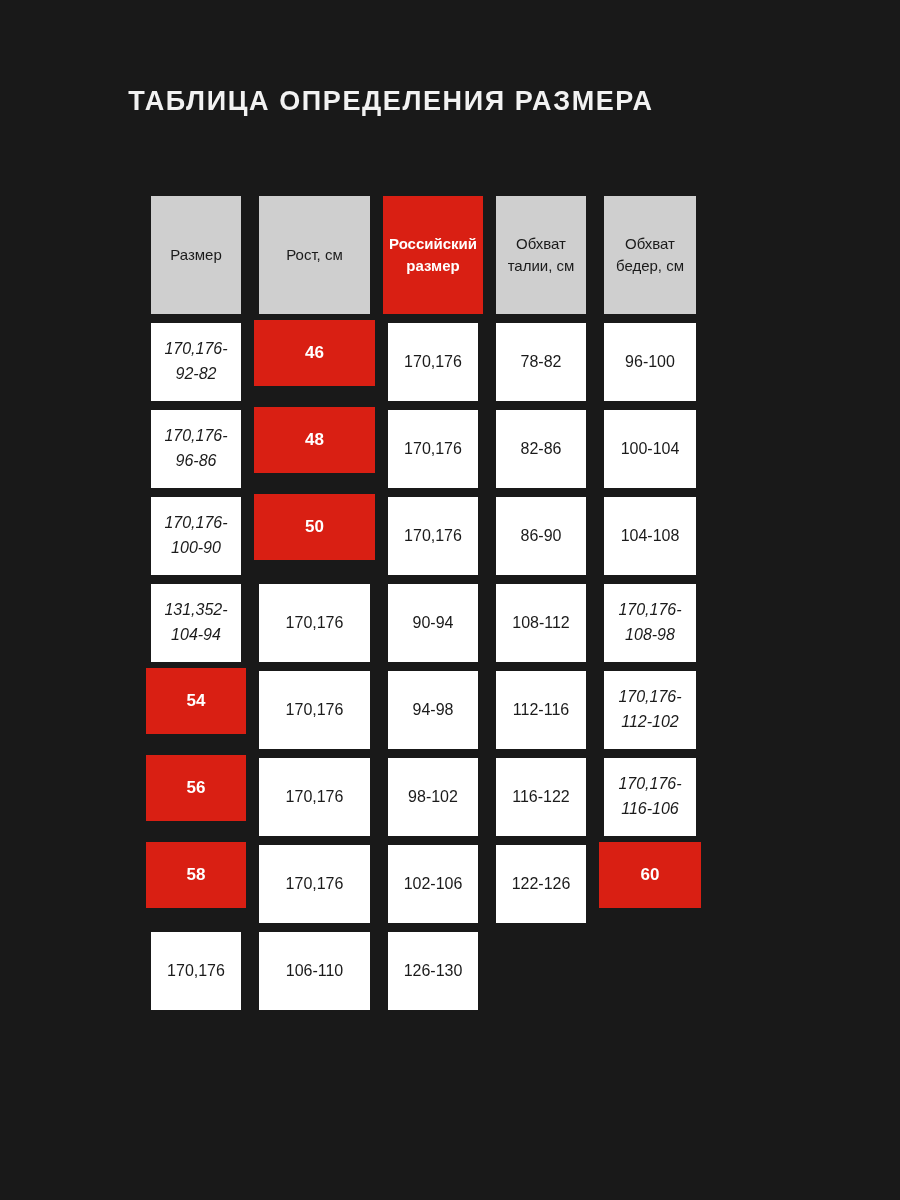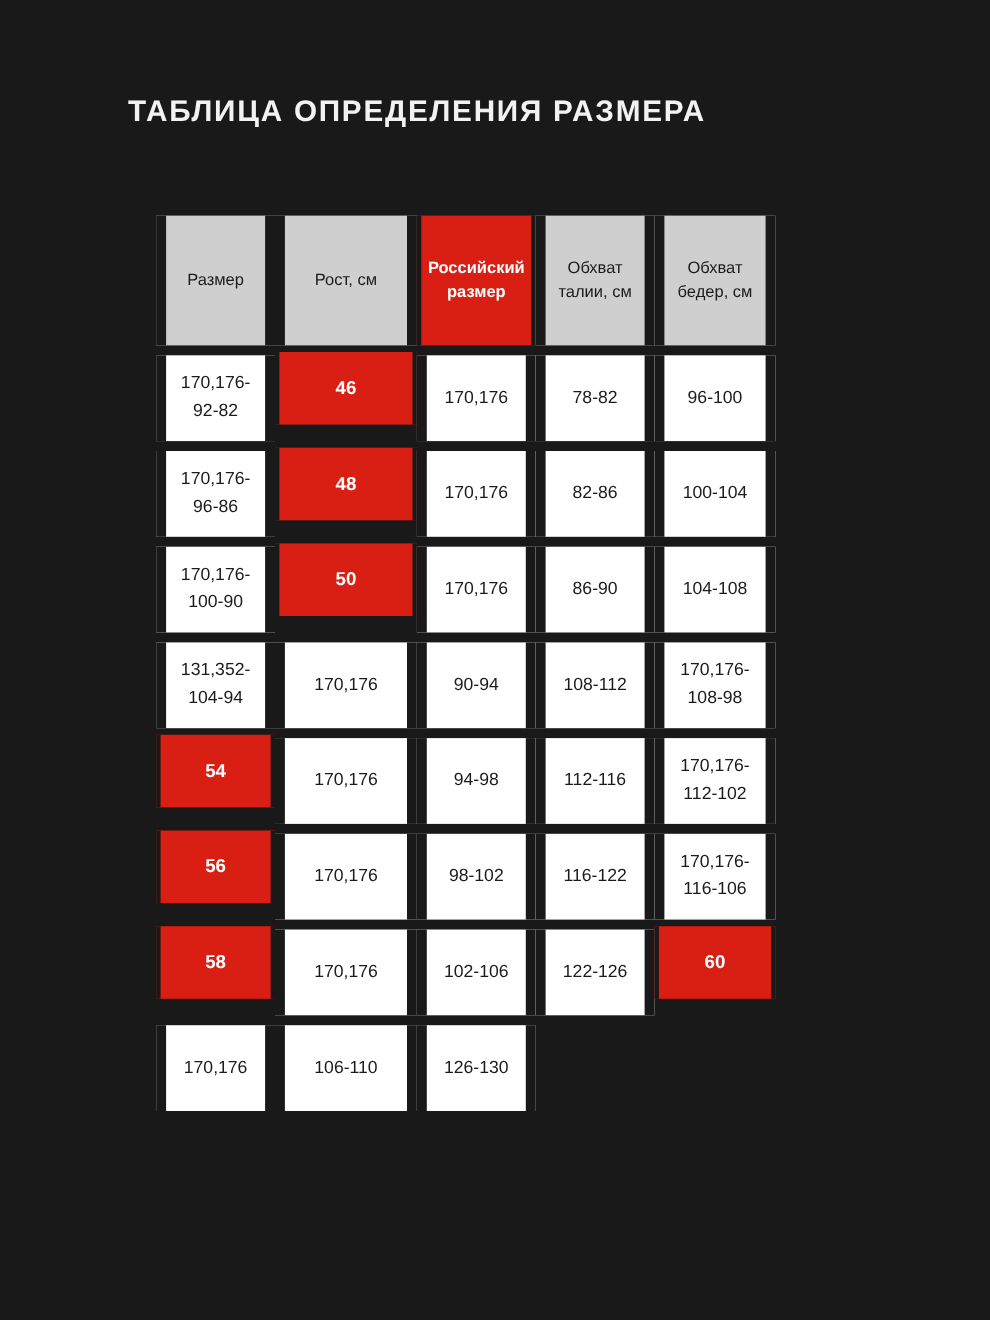--- a/index.html
+++ b/index.html
@@ -19,21 +19,21 @@
     width: 900px;
     height: 1200px;
     background: #191919;
     box-sizing: border-box;
   }
 
   
   .title {
     position: absolute;
     top: 86px;
-    left: 0;
+    left: 12px;
     width: 758px;
     text-align: center;
     color: #f2f2f2;
     font-size: 27px;
     font-weight: 600;
     letter-spacing: 1.6px;
     white-space: nowrap;
   }
 
   
@@ -103,20 +103,21 @@
     font-weight: 700;
     font-size: 17px;
     border-left-width: 4px;
     border-right-width: 4px;
     height: 66px;
     margin-top: -3px;
   }
 
   .two-line {
     line-height: 1.55;
+    font-style: italic;
   }
 </style>
 </head>
 <body>
 
 <div class="page">
 
   <div class="title">ТАБЛИЦА ОПРЕДЕЛЕНИЯ РАЗМЕРА</div>
 
   <div class="table" id="size-table">

